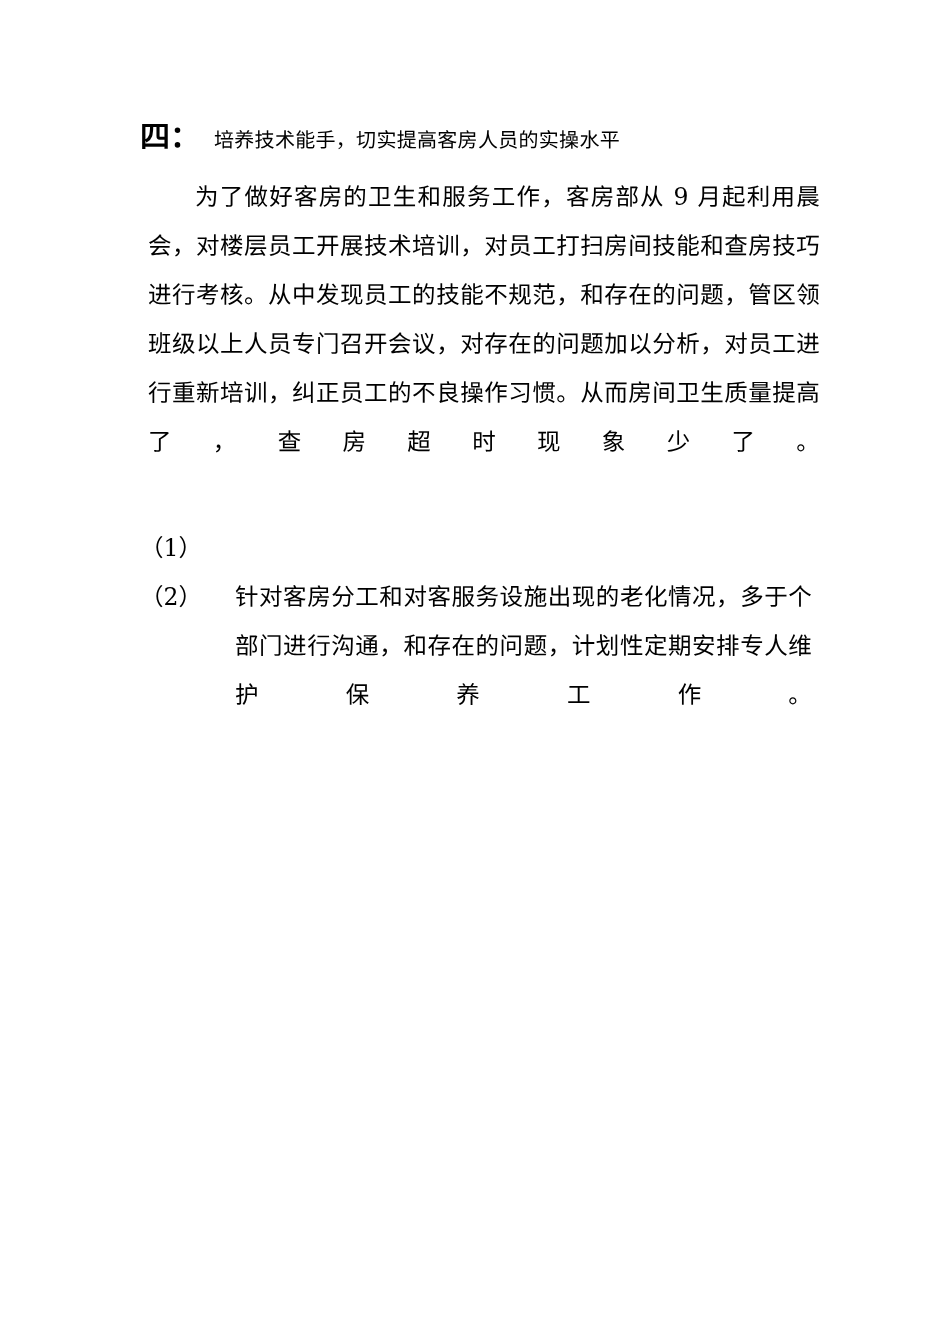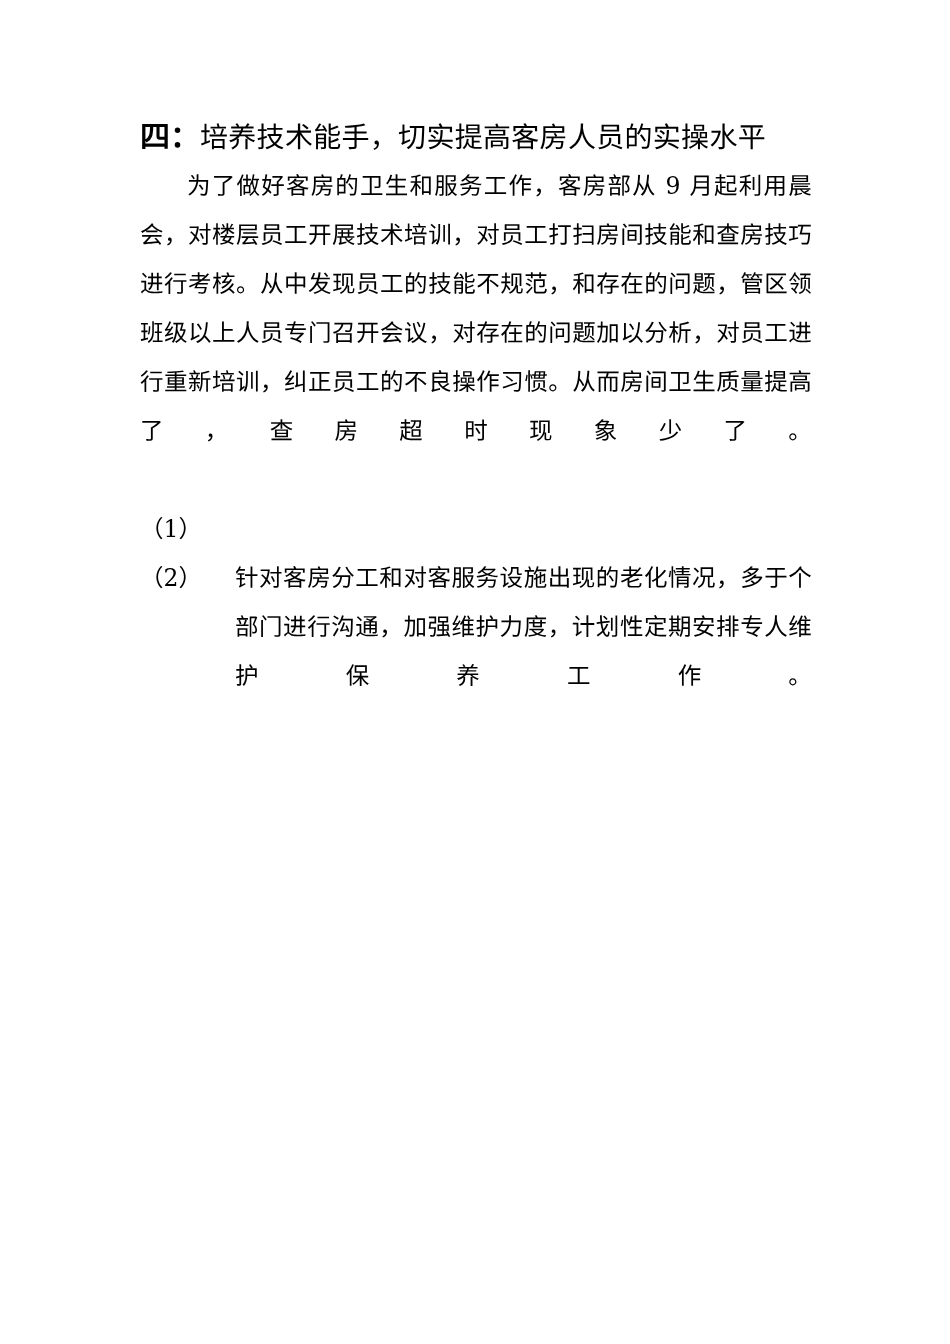--- a/index.html
+++ b/index.html
@@ -44,34 +44,35 @@
 
   .heading-number {
     font-family: "DejaVu Serif", "Liberation Serif", serif;
     font-weight: 700;
     font-size: 30px;
     letter-spacing: 0;
     flex: 0 0 auto;
   }
 
   .heading-title {
-    font-size: 28px;
+    font-size: 20px;
     font-weight: 400;
+    margin-left: 14px;
     flex: 0 0 auto;
     letter-spacing: 0.3px;
   }
 
   
   .body-para {
     font-size: 23.5px;
     line-height: 49px;
     text-align: justify;
     text-justify: inter-character;
     text-indent: 2em;
-    margin: 0;
+    margin: 8px;
     padding: 0;
     width: 672px;
     letter-spacing: 0.2px;
     word-break: break-all;
   }
 
   
   .list-item {
     display: flex;
     align-items: flex-start;
@@ -120,18 +121,18 @@
     </div>
 
     <p class="body-para">为了做好客房的卫生和服务工作，客房部从 9 月起利用晨会，对楼层员工开展技术培训，对员工打扫房间技能和查房技巧进行考核。从中发现员工的技能不规范，和存在的问题，管区领班级以上人员专门召开会议，对存在的问题加以分析，对员工进行重新培训，纠正员工的不良操作习惯。从而房间卫生质量提高了，查房超时现象少了。</p>
 
     <div class="list-item">
       <span class="list-marker">（1）</span>
     </div>
 
     <div class="list-item">
       <span class="list-marker">（2）</span>
-      <span class="list-body">针对客房分工和对客服务设施出现的老化情况，多于个部门进行沟通，加强维护力度，计划性定期安排专人维护保养工作。</span>
+      <span class="list-body">针对客房分工和对客服务设施出现的老化情况，多于个部门进行沟通，和存在的问题，计划性定期安排专人维护保养工作。</span>
     </div>
 
   </div>
 
 </div>
 
 </body></html>

